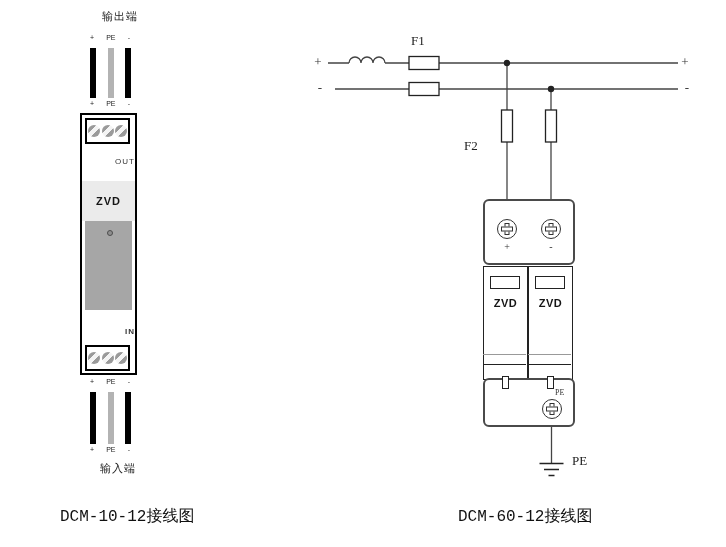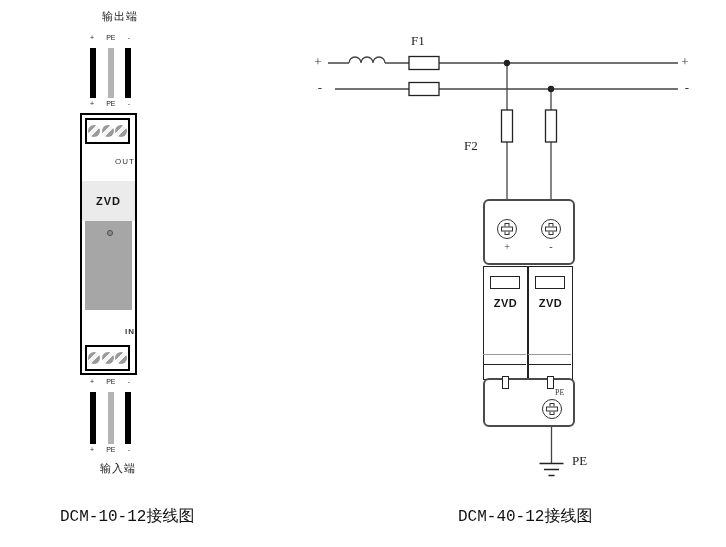--- a/index.html
+++ b/index.html
@@ -168,16 +168,16 @@
     <div class="spd40-box" style="top:378px;height:45px;">
       <span class="pe-small" style="left:70px;top:8px;">PE</span>
       <span class="phillips" style="left:57px;top:19px;"></span>
     </div>
 
     <span class="pin" style="left:502px;"></span>
     <span class="pin" style="left:547px;"></span>
 
     <div class="abs serif-lab" style="left:572px;top:453px;">PE</div>
 
-    <div class="caption" style="left:458px;">DCM-40-12接线图</div>
+    <div class="caption" style="left:458px;">DCM-60-12接线图</div>
   </div>
 
 </div>
 
 </body></html>

